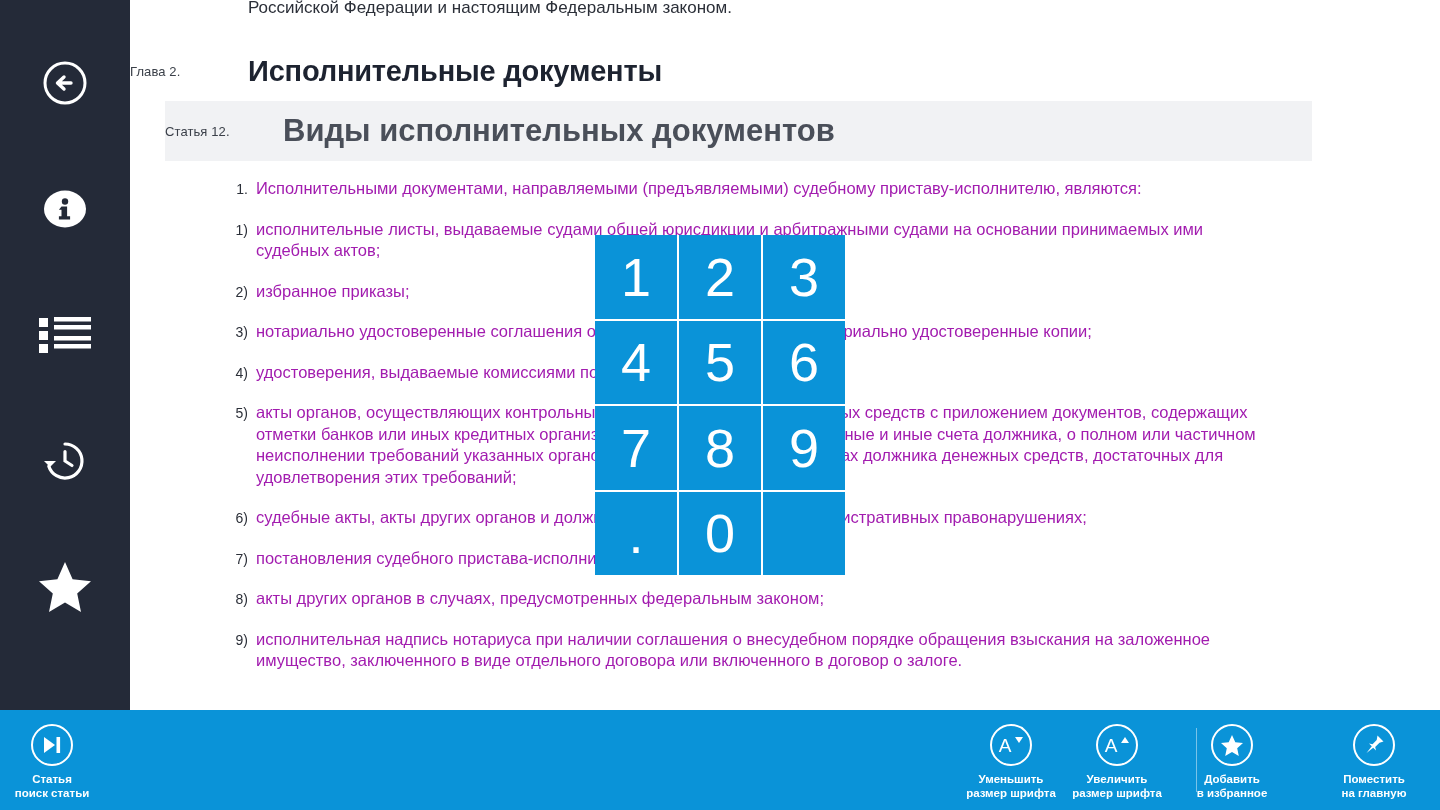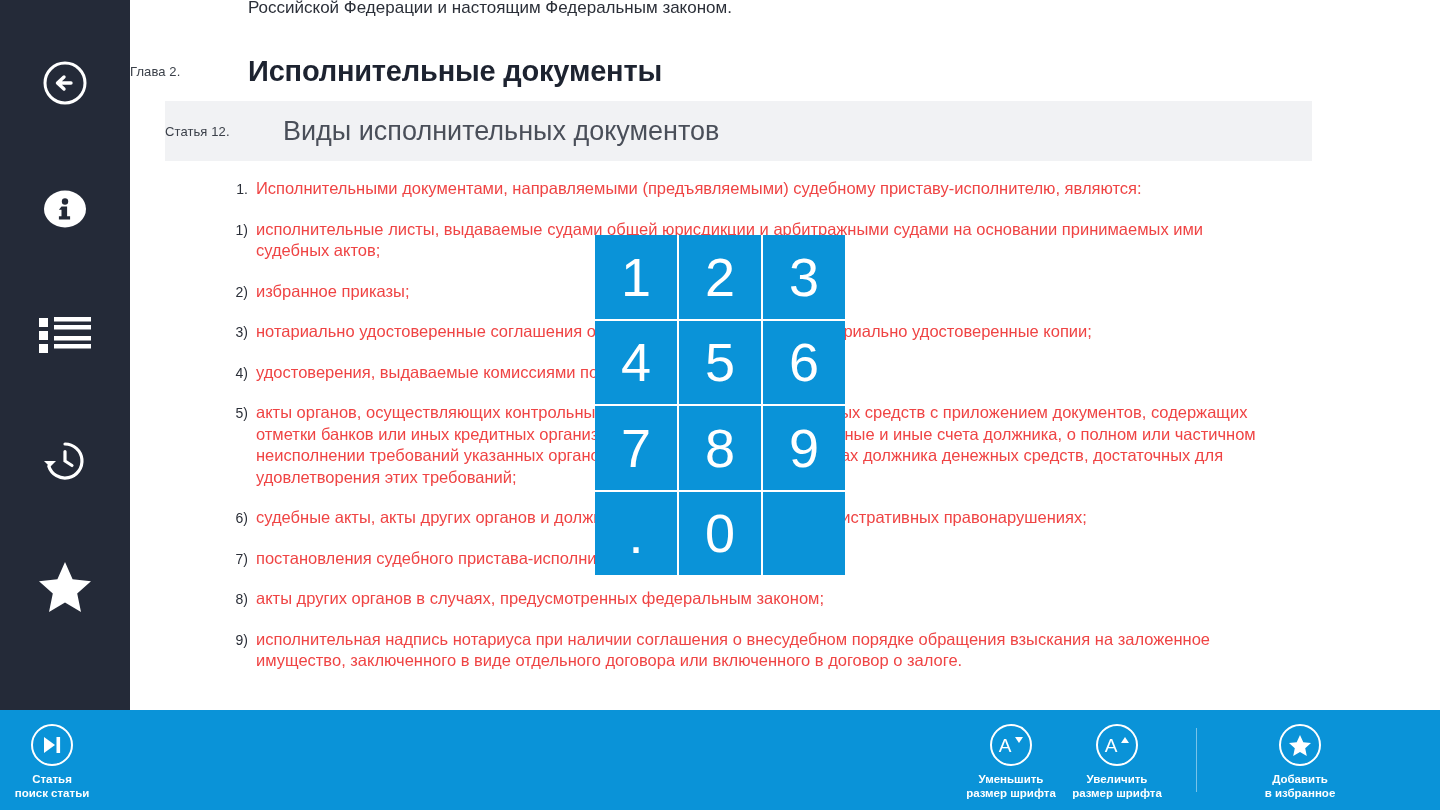--- a/index.html
+++ b/index.html
@@ -56,21 +56,21 @@
   }
 
   
   .article-band {
     position: absolute; left: 0; top: 101px;
     width: 1310px; height: 60px;
     background: #f1f2f4;
     display: flex; align-items: center; margin-left: 35px;
   }
   .article-title {
-    font-size: 27px; color: #4a4f59; font-weight: normal;
+    font-size: 31px; color: #4a4f59; font-weight: bold;
   }
   .band-actions {
     position: absolute; right: 20px; top: 0; height: 60px;
     display: flex; align-items: center; gap: 22px;
   }
   .band-actions .ic { cursor: pointer; display: flex; align-items: center; }
   .infinity-icon { font-size: 22px; color: #3a3f49; line-height: 1; }
 
   
   .body {
@@ -78,21 +78,21 @@
     width: 1310px; height: 532px;
     padding-left: 96px; padding-right: 160px;
     overflow: hidden;
   }
   .para { display: flex; margin-bottom: 19px; }
   .para .num {
     width: 30px; flex: 0 0 30px; text-align: right;
     font-size: 14px; color: #2b2f38; padding-top: 3px; padding-right: 8px;
   }
   .para .txt {
-    font-size: 16.5px; color: #ef4444; line-height: 21.5px;
+    font-size: 16.5px; color: #a21caf; line-height: 21.5px;
     max-width: 1000px;
   }
 
   
   .keypad {
     position: absolute; left: 595px; top: 235px;
     width: 250px; height: 340px;
     display: grid;
     grid-template-columns: repeat(3, 1fr);
     grid-template-rows: repeat(4, 1fr);
@@ -315,26 +315,35 @@
           <text x="9" y="20" font-family="Liberation Sans, sans-serif" font-size="19" fill="#ffffff" text-anchor="middle">A</text>
           <path d="M19 11 L27 11 L23 5 Z" fill="#ffffff"></path>
         </svg>
       </div>
       <div class="tb-label">Увеличить</div>
       <div class="tb-label">размер шрифта</div>
     </div>
 
     <div class="tb-div" style="left:1196px;"></div>
 
-    <div class="tb-btn" style="left:1248px;">
+    <div class="tb-btn" style="left:1180px;">
       <div class="tb-circle">
         <svg width="24" height="23" viewBox="0 0 24 23">
           <path d="M12 1 L15.3 8.2 L23 9 L17.2 14.2 L18.8 22 L12 18 L5.2 22 L6.8 14.2 L1 9 L8.7 8.2 Z" fill="#ffffff"></path>
         </svg>
       </div>
       <div class="tb-label">Добавить</div>
       <div class="tb-label">в избранное</div>
     </div>
 
+    <div class="tb-btn" style="left:1322px;">
+      <div class="tb-circle">
+        <svg width="24" height="24" viewBox="0 0 24 24">
+          <path d="M15.5 2.5 L21.5 8.5 L17.5 9.8 L13.2 14 L14 17.5 L11.2 14.8 L4.5 20 L9.8 13.2 L7 10.5 L10.5 11.2 L14.7 6.9 Z" fill="#ffffff"></path>
+        </svg>
+      </div>
+      <div class="tb-label">Поместить</div>
+      <div class="tb-label">на главную</div>
+    </div>
 
   </div>
 
 </div>
 
 </body></html>

